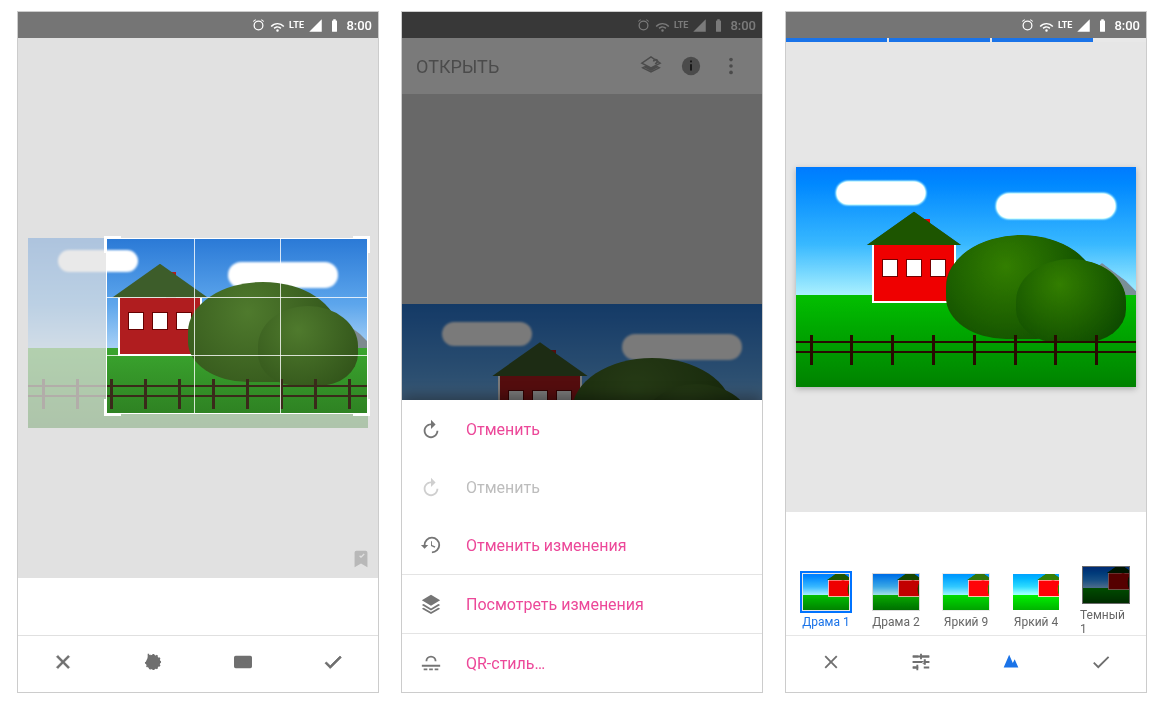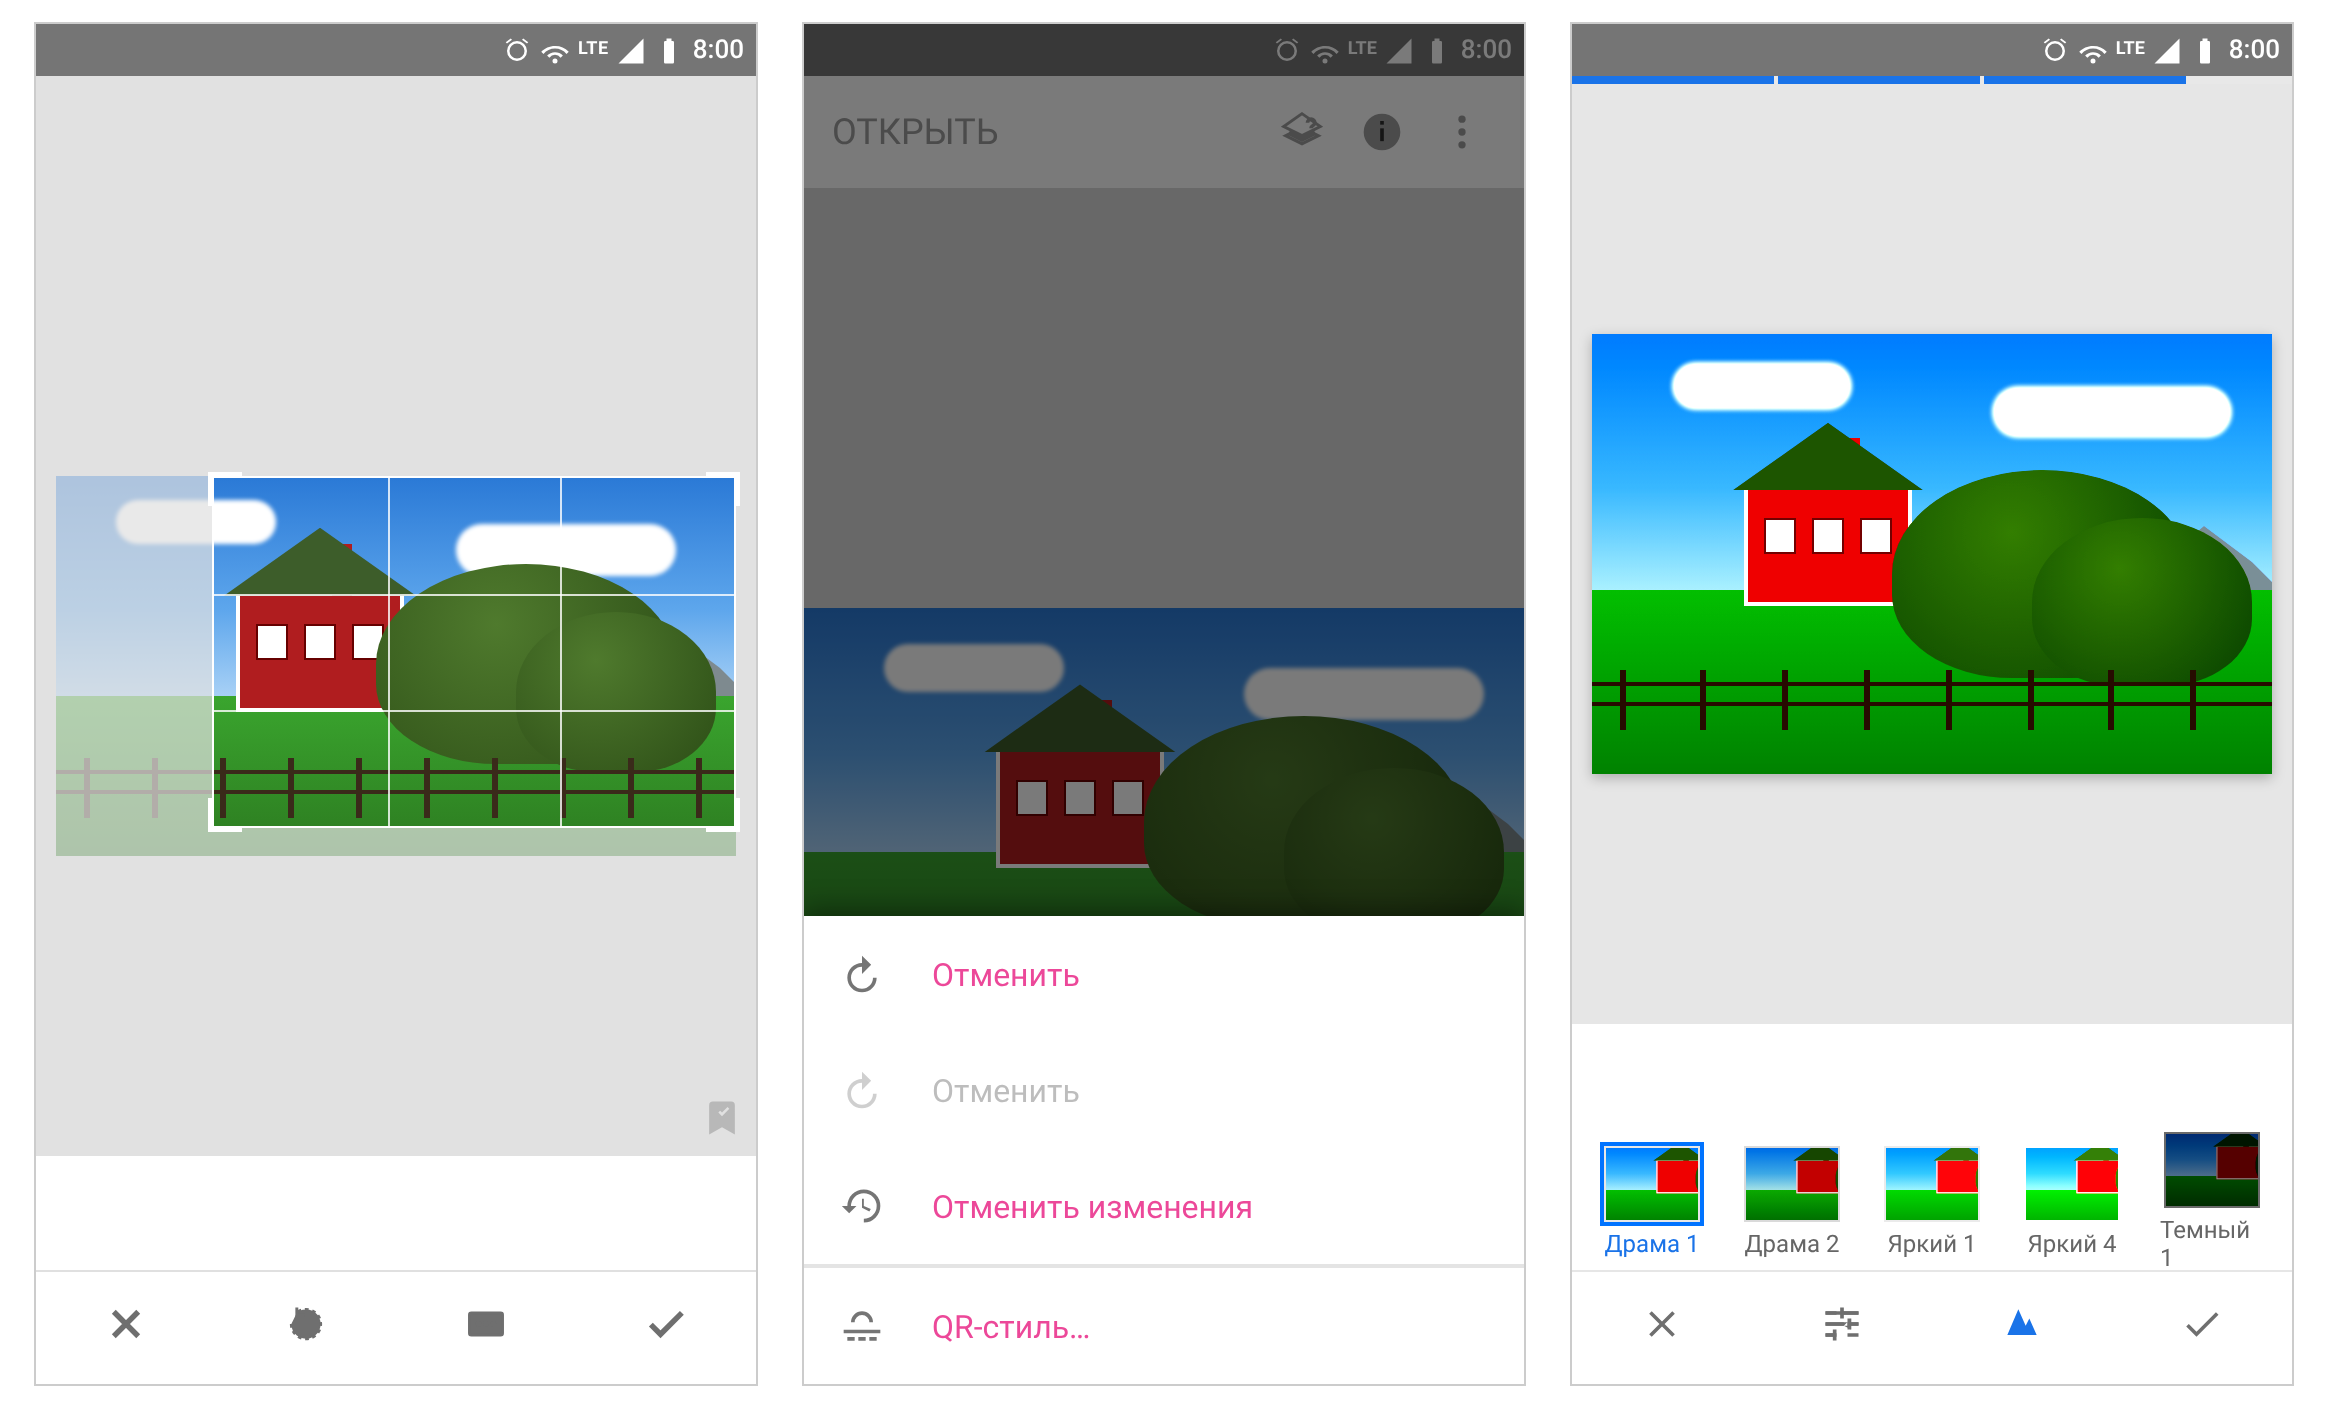--- a/index.html
+++ b/index.html
@@ -258,20 +258,26 @@
           </svg>
       <span>Отменить</span>
     </div>
     <div class="menu-item">
       <svg viewBox="0 0 24 24">
             <path d="M13 3a9 9 0 00-9 9H1l4 4 4-4H6a7 7 0 117 7v2a9 9 0 000-18zm-1 5v5l4 2 .8-1.4L13 12V8z"></path>
           </svg>
       <span>Отменить изменения</span>
     </div>
     <div class="menu-sep"></div>
+    <div class="menu-item">
+      <svg viewBox="0 0 24 24">
+            <path d="M12 2L2 8l10 6 10-6zM4 12l8 4.8L20 12l2 1.2L12 19 2 13.2zM4 16l8 4.8L20 16l2 1.2L12 23 2 17.2z"></path>
+          </svg>
+      <span>Посмотреть изменения</span>
+    </div>
     <div class="menu-sep"></div>
     <div class="menu-item">
       <svg viewBox="0 0 24 24">
             <path d="M6 10a6 6 0 016-6v2a4 4 0 00-4 4zm12 0a6 6 0 00-6-6v2a4 4 0 014 4zM2 14h20v2H2zm2 4h4v2H4zm6 0h4v2h-4zm6 0h4v2h-4z"></path>
           </svg>
       <span>QR-стиль…</span>
     </div>
   </div>
 </div>
 
@@ -373,21 +379,21 @@
             <div class="house-scene" style="transform:scale(.28);transform-origin:top left;width:360px;height:130px;">
   <div class="sky"></div>
               <div class="ground"></div>
   <div class="house" style="left:90px;">
                 <div class="chimney"></div>
                 <div class="roof"></div>
               </div>
   <div class="mound" style="left:160px;bottom:22%;width:150px;height:100px;"></div>
 </div>
           </div>
-          <span>Яркий 1</span>
+          <span>Яркий 9</span>
         </div>
         <div class="thumb">
           <div class="t" style="filter:saturate(1.9) brightness(1.25)">
             <div class="house-scene" style="transform:scale(.28);transform-origin:top left;width:360px;height:130px;">
   <div class="sky"></div>
               <div class="ground"></div>
   <div class="house" style="left:90px;">
                 <div class="chimney"></div>
                 <div class="roof"></div>
               </div>

